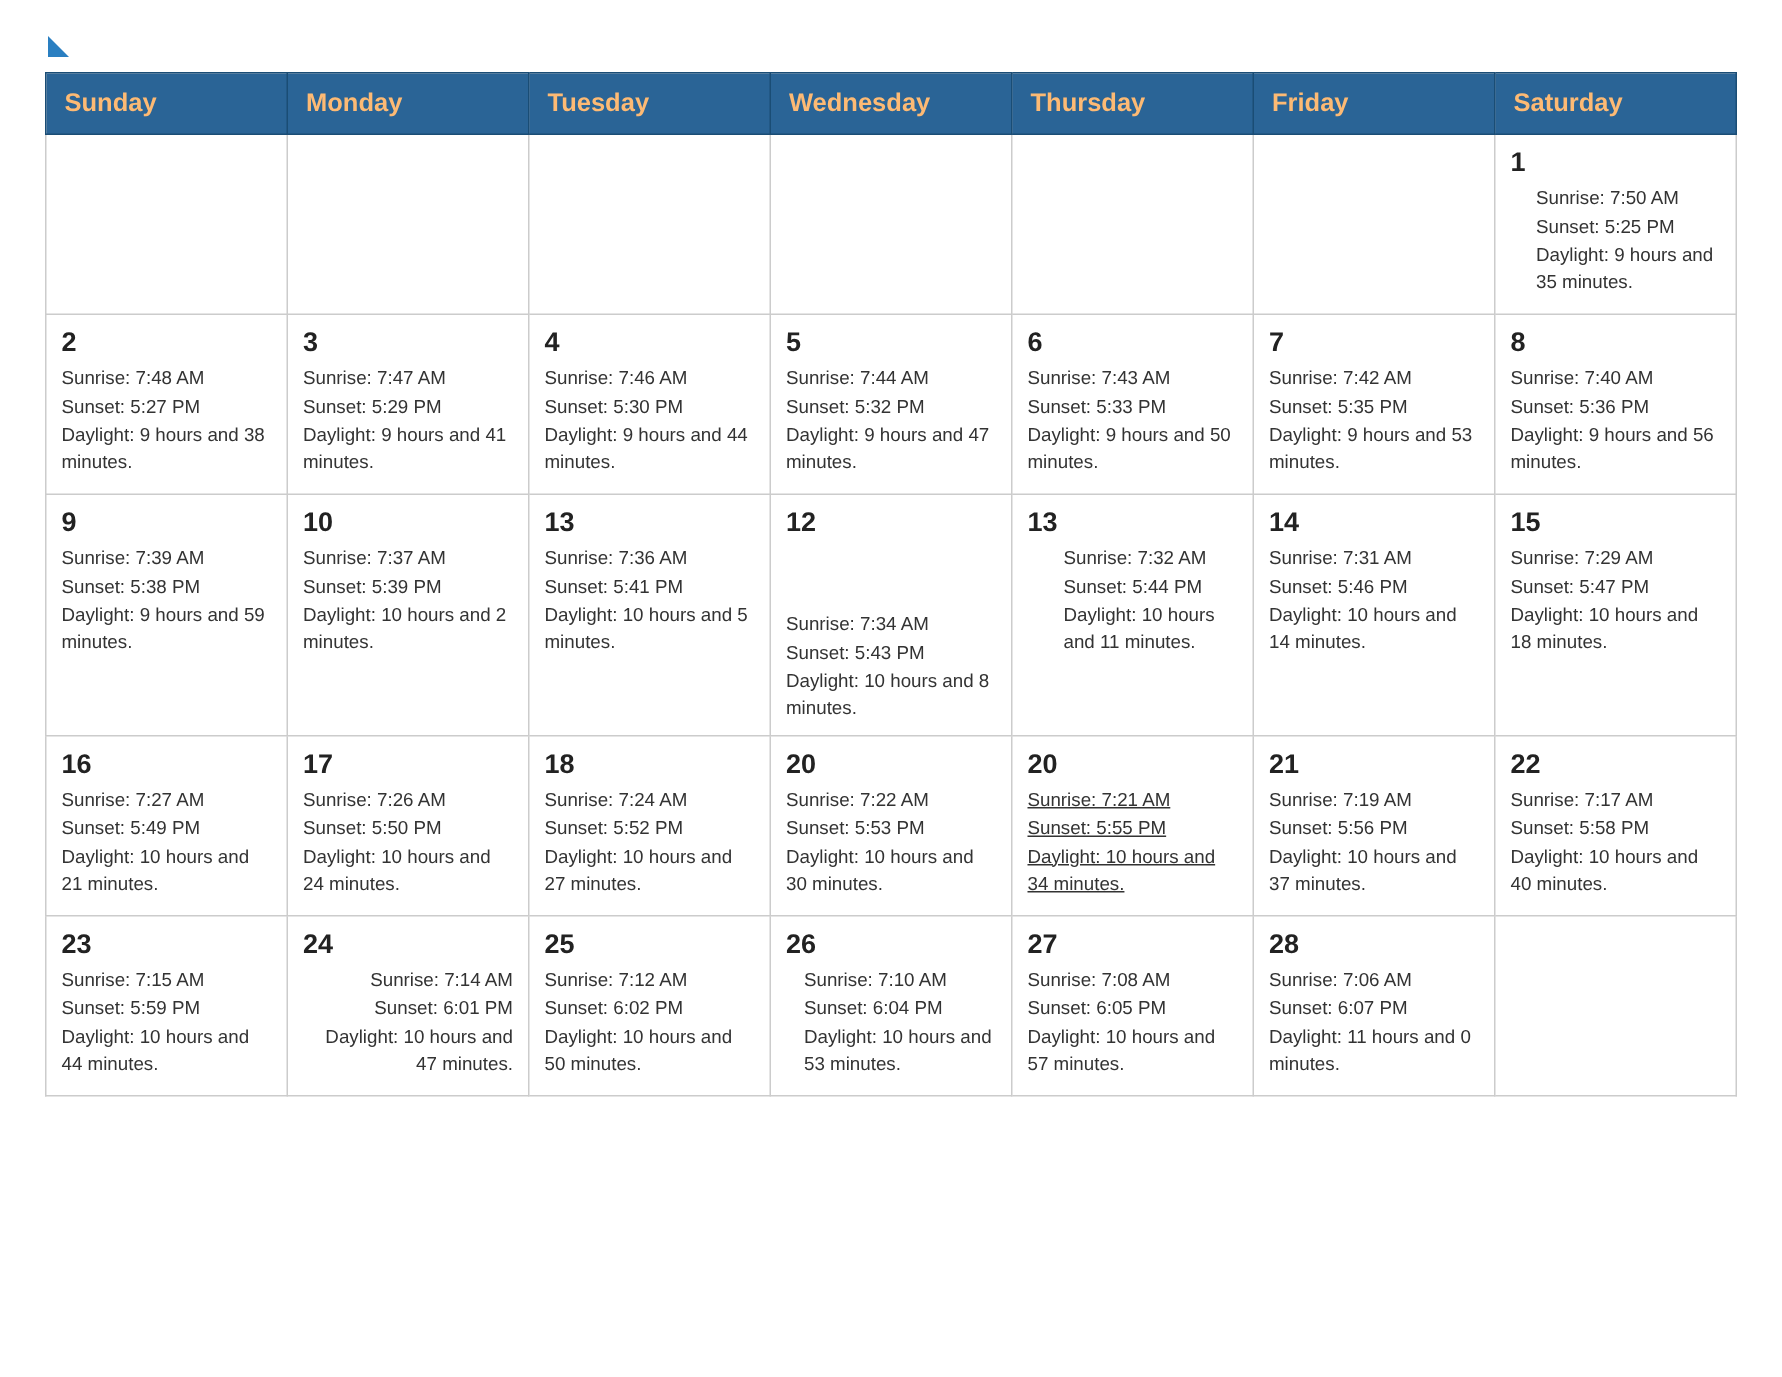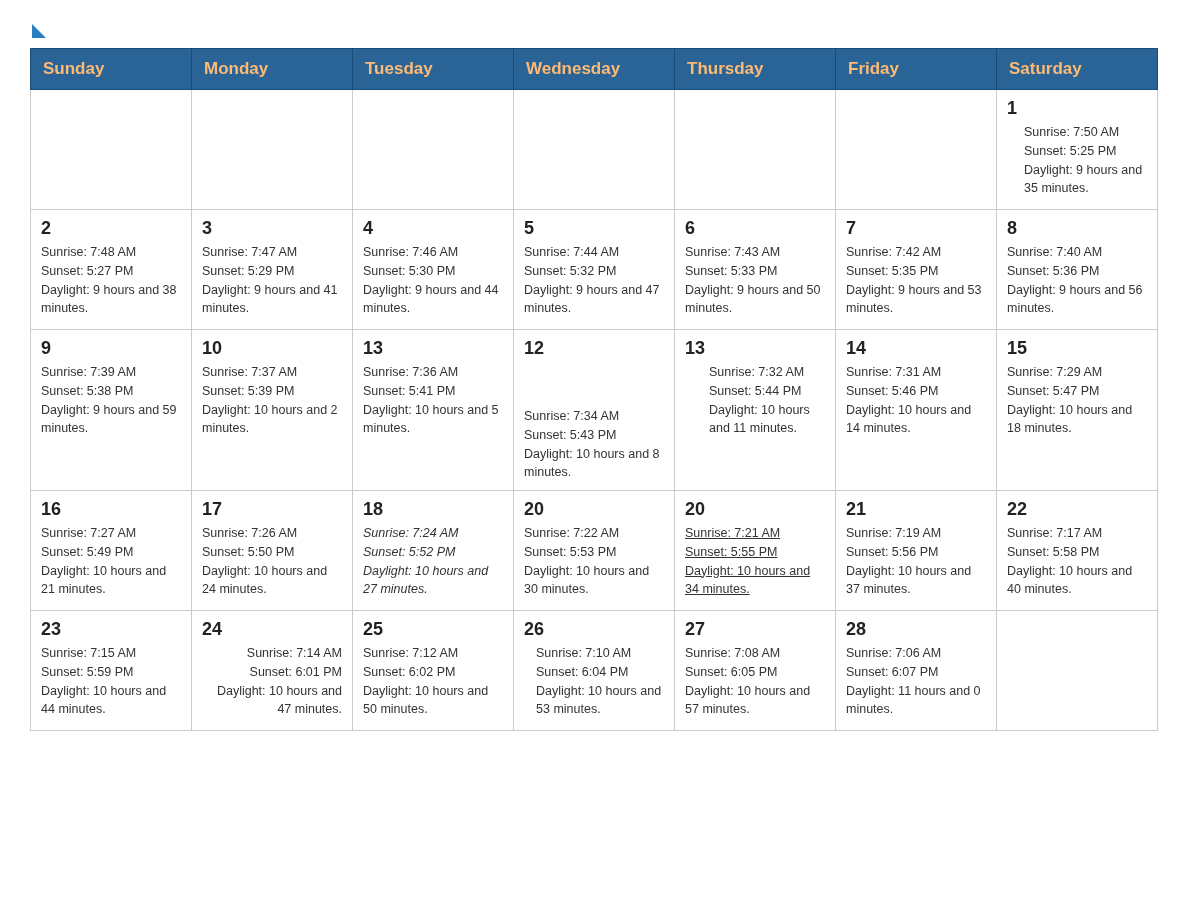--- a/index.html
+++ b/index.html
@@ -240,21 +240,21 @@
 Daylight: 10 hours and 21 minutes.</div>
         </td>
         <td>
           <span class="day-number">17</span>
           <div class="day-info" style="white-space: pre-line;">Sunrise: 7:26 AM
 Sunset: 5:50 PM
 Daylight: 10 hours and 24 minutes.</div>
         </td>
         <td>
           <span class="day-number">18</span>
-          <div class="day-info" style="white-space: pre-line; font-style: italic;">Sunrise: 7:24 AM
+          <div class="day-info" style="white-space: pre-line;">Sunrise: 7:24 AM
 Sunset: 5:52 PM
 Daylight: 10 hours and 27 minutes.</div>
         </td>
         <td>
           <span class="day-number">20</span>
           <div class="day-info" style="white-space: pre-line;">Sunrise: 7:22 AM
 Sunset: 5:53 PM
 Daylight: 10 hours and 30 minutes.</div>
         </td>
         <td>

